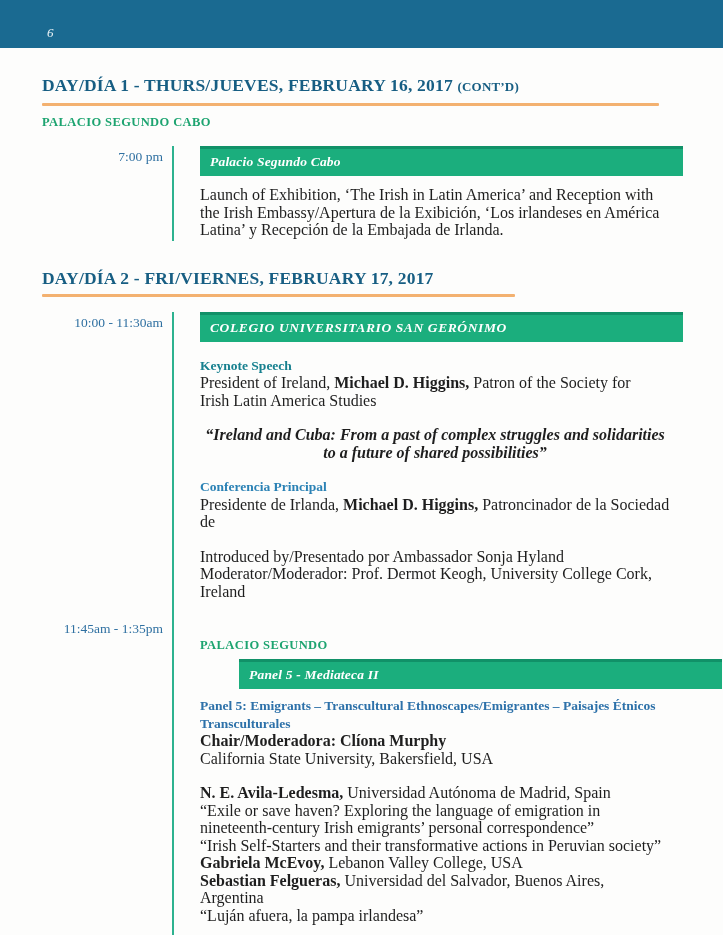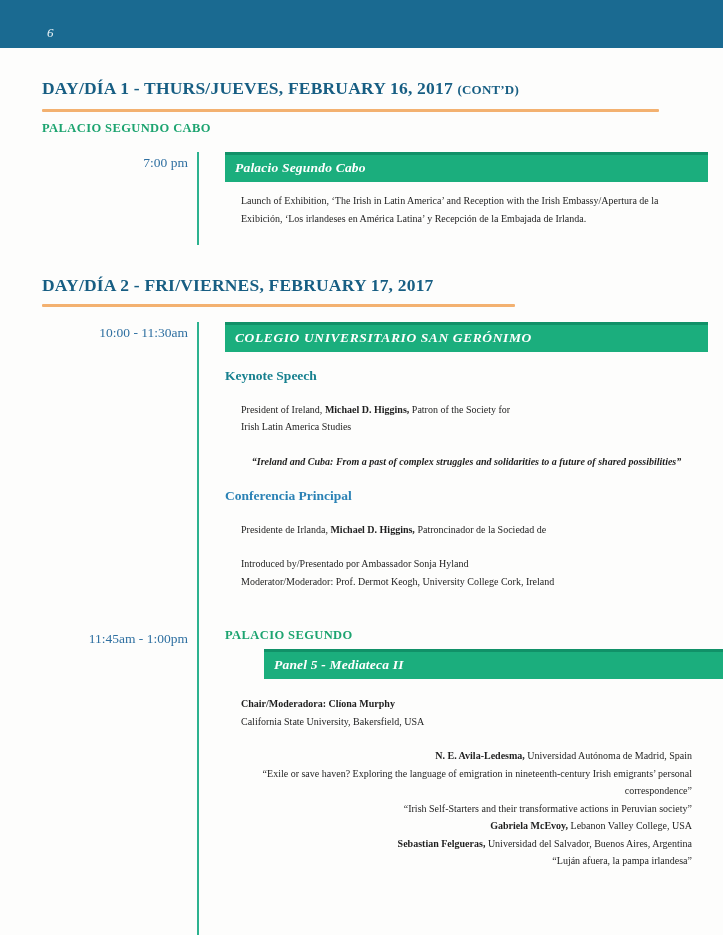--- a/index.html
+++ b/index.html
@@ -19,34 +19,34 @@
   }
   .pagenum{
     font-style:italic;color:#eaf2f5;font-size:13px;
     padding:0 0 7px 47px;
   }
 
   
   .day-title{
     margin:0 0 0 42px;padding-top:26px;
     font-size:17.5px;font-weight:bold;color:var(--heading-blue,#175e83);
-    letter-spacing:.2px;line-height:28px;
+    letter-spacing:.2px;line-height:22px;
   }
   .contd{font-size:13px;font-weight:bold;}
   .rule{height:3px;background:var(--orange-rule,#f3b170);margin:5px 0 0 42px;border-radius:1px;}
   .rule-day1{width:617px;}
   .rule-day2{width:473px;}
   .venue-top{
     margin:9px 0 0 42px;
     font-size:12.5px;font-weight:bold;color:var(--venue-green,#1da470);
     letter-spacing:.4px;
   }
 
   
-  .event-row{display:flex;padding-left:25px;}
+  .event-row{display:flex;}
   .row1{margin-top:16px;}
   .row2{margin-top:15px;}
   .gutter{width:172px;flex:0 0 172px;position:relative;}
   .time{
     position:absolute;right:9px;white-space:nowrap;
     font-size:13.5px;color:var(--time-blue,#2f70a1);
   }
   .time-a{top:3px;}
   .time-b{top:309px;}
   .rail{
@@ -58,38 +58,38 @@
 
   .banner{
     box-sizing:border-box;width:483px;
     background:var(--banner-green,#1bae7d);
     border-top:3px solid var(--banner-green-dark,#119168);
     color:#ffffff;font-style:italic;font-weight:bold;font-size:13.5px;
     padding:5px 10px 6px 10px;letter-spacing:.2px;
   }
   .banner-caps{letter-spacing:.6px;}
 
-  .body{font-size:10px;line-height:17.5px;max-width:470px;margin:16px;}
+  .body{font-size:16px;line-height:17.5px;max-width:470px;margin:0;}
   .desc{margin-top:10px;}
   .subhead{font-size:13.5px;font-weight:bold;line-height:17.5px;}
   .teal{color:var(--teal-heading,#17808f);}
   .ltblue{color:var(--conferencia-blue,#2b82b5);}
   .panelblue{color:var(--panel-blue,#2d71a9);}
   .keynote-label{margin-top:15px;}
   .quote{margin-top:17px;font-weight:bold;font-style:italic;text-align:center;}
   .conf-label{margin-top:17px;}
   .intro-block{margin-top:17px;}
   .venue-inner{
     margin-top:38px;
     font-size:12.5px;font-weight:bold;color:var(--venue-green,#1da470);
     letter-spacing:.4px;
   }
   .banner-panel{margin-top:6px;margin-left:39px;}
   .panel-title{margin-top:8px;max-width:478px;}
-  .speakers{margin-top:17px;text-align:right;}
+  .speakers{margin-top:17px;}
   b{font-weight:bold;}
 </style>
 </head>
 <body style="--page-bg: #fdfdfc; --topbar: #1a6a91; --heading-blue: #175e83; --orange-rule: #f3b170; --banner-green: #1bae7d; --banner-green-dark: #119168; --venue-green: #1da470; --time-blue: #2f70a1; --teal-heading: #17808f; --conferencia-blue: #2b82b5; --panel-blue: #2d71a9; --rail-teal: #2db28f; --text: #1e1e1e;">
 
 <div class="page">
 
   <header class="topbar">
     <span class="pagenum">6</span>
   </header>
@@ -110,40 +110,41 @@
     </div>
   </section>
 
   <section>
     <h1 class="day-title">DAY/DÍA 2 - FRI/VIERNES, FEBRUARY 17, 2017</h1>
     <div class="rule rule-day2"></div>
 
     <div class="event-row row2">
       <div class="gutter">
         <span class="time time-a">10:00 - 11:30am</span>
-        <span class="time time-b">11:45am - 1:00pm</span>
+        <span class="time time-b">11:45am - 1:35pm</span>
       </div>
 
       <div class="rail rail-day2">
         <div class="banner banner-caps">COLEGIO UNIVERSITARIO SAN GERÓNIMO</div>
 
         <div class="subhead teal keynote-label">Keynote Speech</div>
         <div class="body"><span>President of Ireland, </span><b>Michael D. Higgins,</b><span> Patron of the Society for</span><br><span>Irish Latin America Studies</span></div>
 
         <p class="body quote">“Ireland and Cuba: From a past of complex struggles and solidarities to a future of shared possibilities”</p>
 
         <div class="subhead ltblue conf-label">Conferencia Principal</div>
         <div class="body"><span>Presidente de Irlanda, </span><b>Michael D. Higgins,</b><span> Patroncinador de la Sociedad de</span><br></div>
 
         <div class="body intro-block"><span>Introduced by/Presentado por Ambassador Sonja Hyland</span><br><span>Moderator/Moderador: Prof. Dermot Keogh, University College Cork, Ireland</span></div>
 
         <div class="venue-inner">PALACIO SEGUNDO</div>
 
         <div class="banner banner-panel">Panel 5 - Mediateca II</div>
 
+        <div class="subhead panelblue panel-title">Panel 5: Emigrants – Transcultural Ethnoscapes/Emigrantes – Paisajes Étnicos Transculturales</div>
         <div class="body"><b>Chair/Moderadora: Clíona Murphy</b><br><span>California State University, Bakersfield, USA</span></div>
 
         <div class="body speakers">
           <div><b>N. E. Avila-Ledesma,</b><span> Universidad Autónoma de Madrid, Spain</span></div>
           <div>“Exile or save haven? Exploring the language of emigration in nineteenth-century Irish emigrants’ personal correspondence”</div>
           <div>“Irish Self-Starters and their transformative actions in Peruvian society”</div>
           <div><b>Gabriela McEvoy,</b><span> Lebanon Valley College, USA</span></div>
           <div><b>Sebastian Felgueras,</b><span> Universidad del Salvador, Buenos Aires, Argentina</span></div>
           <div>“Luján afuera, la pampa irlandesa”</div>
         </div>

